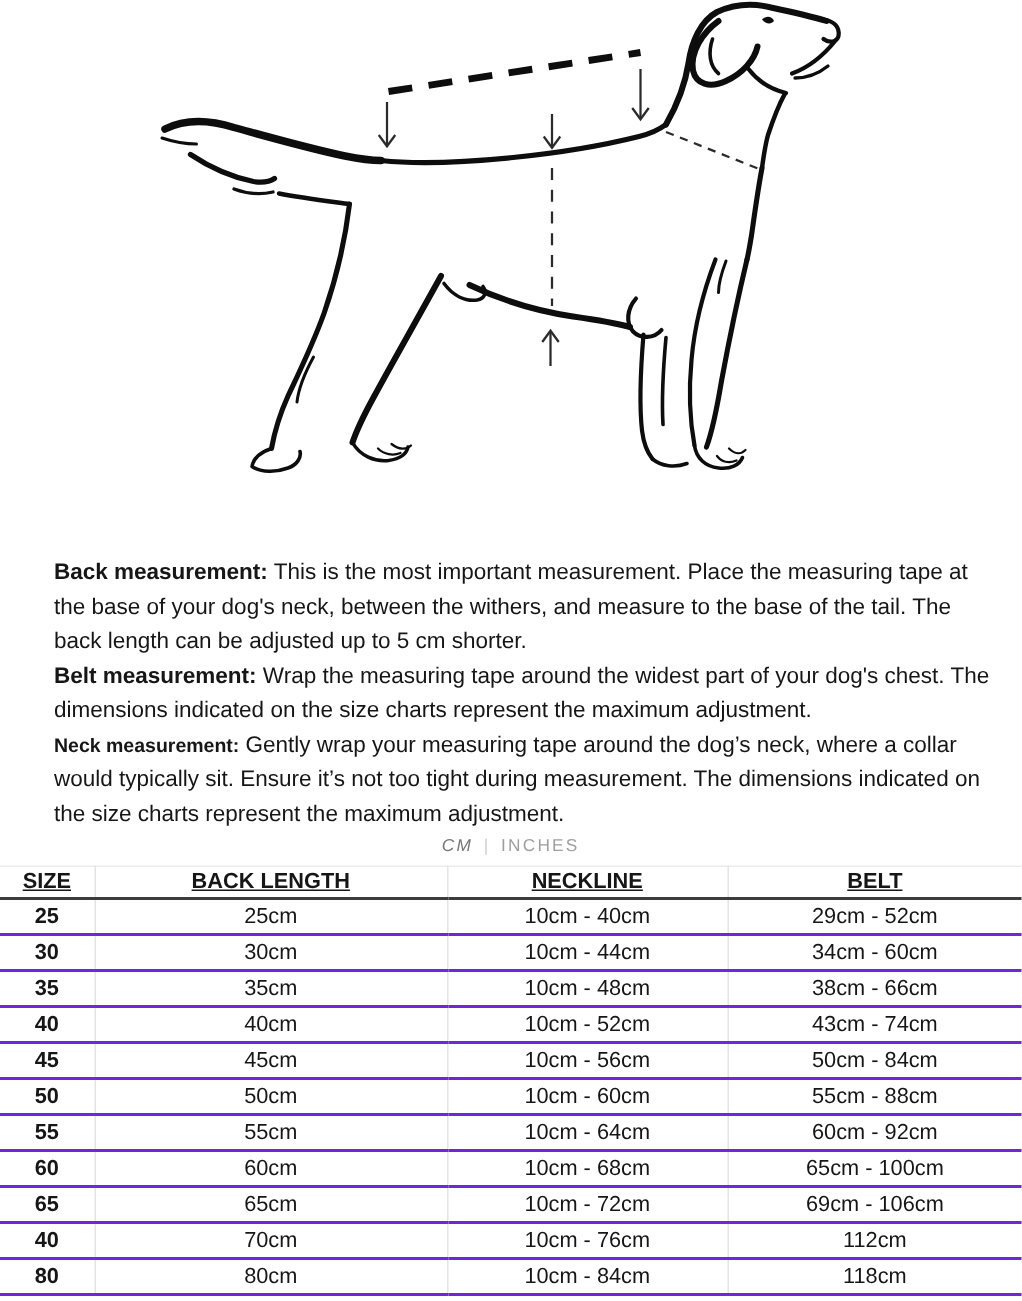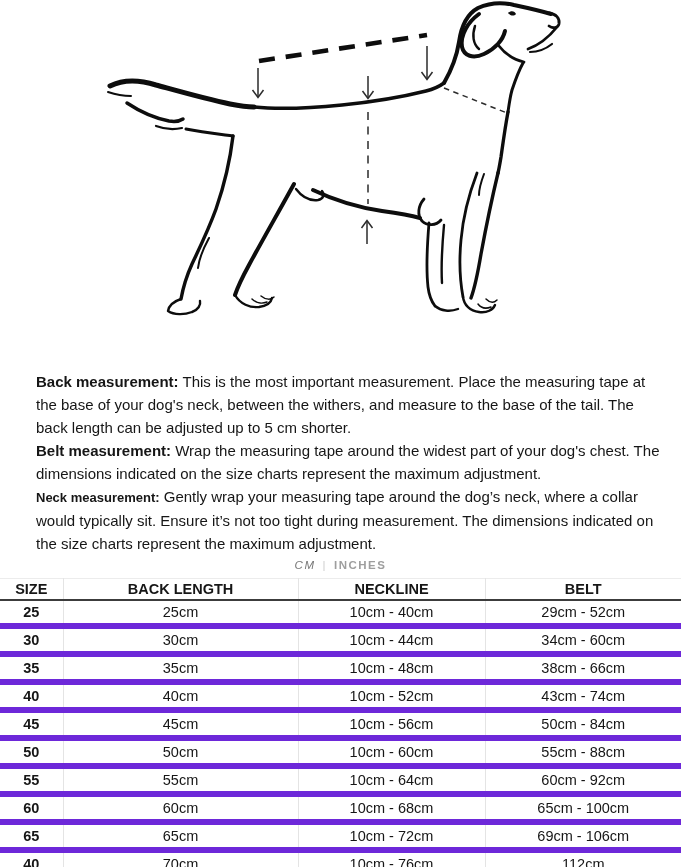--- a/index.html
+++ b/index.html
@@ -10,30 +10,30 @@
   .illustration{display:block;width:681px;height:366px;}
   .instructions{margin:4px 15px 0 36px;font-size:15px;line-height:23px;}
   .instructions p{margin:0;}
   .instructions p:nth-child(3) strong{font-size:13px;}
   .unit-toggle{
     text-align:center;margin-top:4px;font-size:11.5px;letter-spacing:1.5px;
     color:#9a9a9a;font-weight:400;
   }
   .unit-toggle .cm{color:#767676;cursor:pointer;font-style:italic;}
   .unit-toggle .divider{color:#cfcfcf;margin:0 7px;}
-  .unit-toggle .inches{color:#9e9e9e;cursor:pointer;font-weight:bold;}
+  .unit-toggle .inches{color:#9e9e9e;cursor:pointer;}
   table.size-table{
     width:681px;border-collapse:collapse;margin-top:7px;
     font-size:14.5px;text-align:center;table-layout:fixed;
   }
   .size-table th{
     font-weight:bold;height:20px;padding:0;
-    border-top:1px solid #ececec;border-bottom:2px solid #3c3c3c;
-  }
-  .size-table td{height:22px;padding:0;border-bottom:6px solid #6d28d9;font-weight:400;}
+    border-top:1px solid #ececec;border-bottom:2px solid #3c3c3c;text-decoration:underline;
+  }
+  .size-table td{height:22px;padding:0;border-bottom:2px solid #6d28d9;font-weight:400;}
   .size-table th:not(:last-child),.size-table td:not(:last-child){border-right:1px solid #e4e4e4;}
   .size-table td.size-col{font-weight:bold;}
   .dog-stroke{fill:none;stroke:#0d0d0d;stroke-linecap:round;stroke-linejoin:round;}
   .marker-thin{fill:none;stroke:#2b2b2b;stroke-width:1.5;stroke-linecap:butt;}
 </style>
 </head>
 <body>
 
 <div class="page">
 

